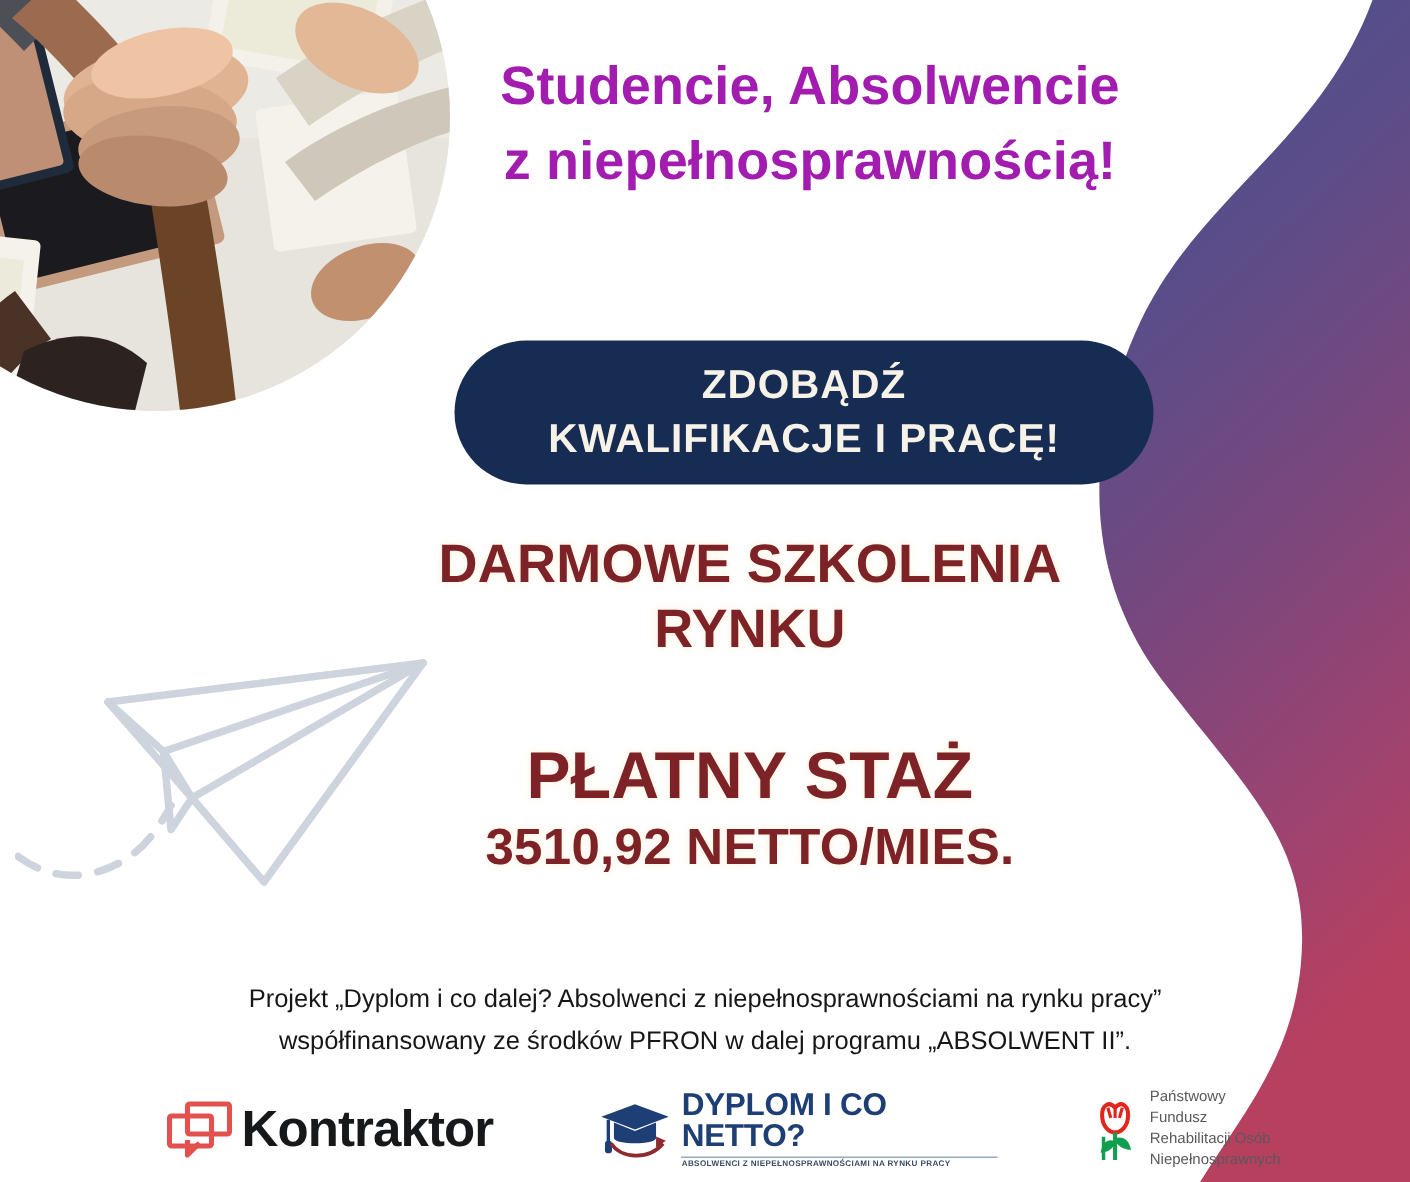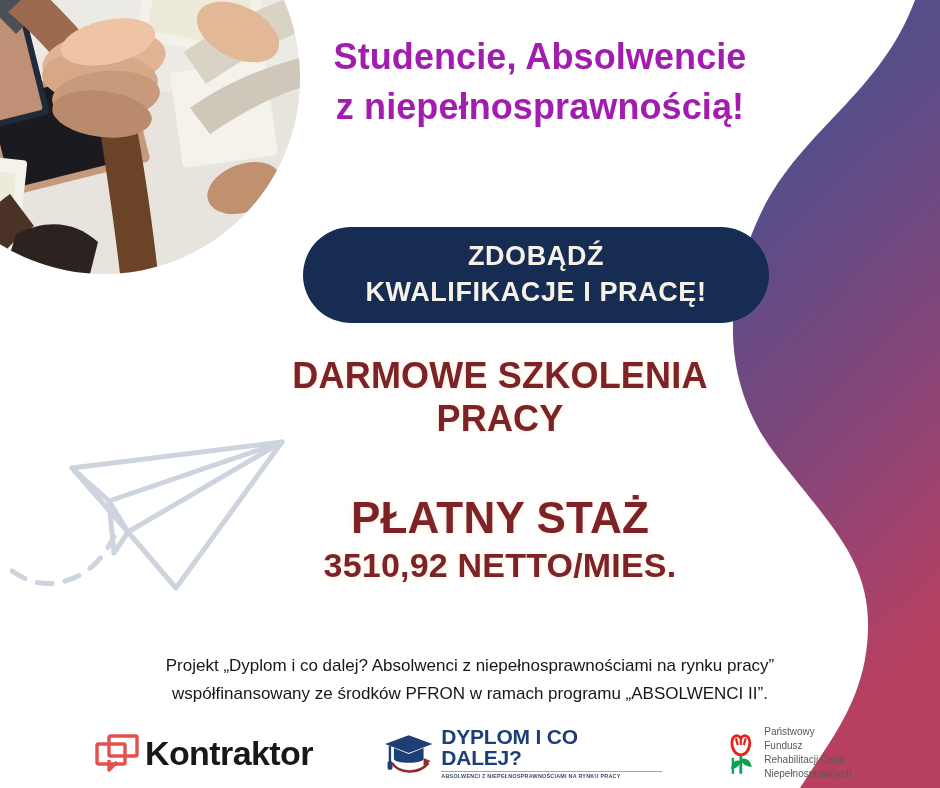--- a/index.html
+++ b/index.html
@@ -53,21 +53,21 @@
     text-align:center;color:#171717;font-size:17px;line-height:1.62;
   }
   .footer-text span{display:block;text-align:center;}
 
   
   .logos{
     position:absolute;left:95px;top:722px;width:760px;height:62px;z-index:3;
     display:flex;align-items:center;
   }
   .logo{display:flex;align-items:center;}
-  .logo-kontraktor{margin-left:0;}
+  .logo-kontraktor{margin-left:16px;}
   .logo-kontraktor .word{
     font-size:34px;font-weight:bold;color:#17181a;letter-spacing:-.6px;margin-left:6px;
   }
   .logo-dyplom{margin-left:70px;align-items:center;}
   .logo-dyplom .txt{margin-left:7px;}
   .logo-dyplom .title{
     font-size:21px;font-weight:bold;color:#1d3f75;letter-spacing:-.2px;line-height:1;
   }
   .logo-dyplom .sub{
     font-size:5.4px;font-weight:bold;color:#3b4a66;letter-spacing:.25px;
@@ -155,31 +155,31 @@
     <span class="l2">z niepełnosprawnością!</span>
   </div>
 
   <div class="cta-button">
     <span>ZDOBĄDŹ</span>
     <span>KWALIFIKACJE I PRACĘ!</span>
   </div>
 
   <div class="big-red red-1">
     <span>DARMOWE SZKOLENIA</span>
-    <span class="l2">PRACY</span>
+    <span class="l2">RYNKU</span>
   </div>
 
   <div class="big-red red-2">
     <span>PŁATNY STAŻ</span>
     <span class="l2">3510,92 NETTO/MIES.</span>
   </div>
 
   <div class="footer-text">
     <span>Projekt „Dyplom i co dalej? Absolwenci z niepełnosprawnościami na rynku pracy”</span>
-    <span>współfinansowany ze środków PFRON w ramach programu „ABSOLWENCI II”.</span>
+    <span>współfinansowany ze środków PFRON w dalej programu „ABSOLWENT II”.</span>
   </div>
 
   <div class="logos">
 
     <div class="logo logo-kontraktor">
       <svg width="44" height="38" viewBox="0 0 44 38">
         <rect x="14" y="2" width="28" height="20" rx="1.5" fill="none" stroke="#e2514e" stroke-width="3.4"></rect>
         <rect x="2" y="10" width="28" height="20" rx="1.5" fill="none" stroke="#e2514e" stroke-width="3.4"></rect>
         <path d="M14,26 L14,36 L22,28" fill="none" stroke="#e2514e" stroke-width="3.4" stroke-linejoin="round"></path>
       </svg>
@@ -189,21 +189,21 @@
     <div class="logo logo-dyplom">
       <svg width="52" height="46" viewBox="0 0 52 46">
         <path d="M26,5 L50,14 L26,23 L2,14 Z" fill="#1d3f75"></path>
         <path d="M11,18 L11,29 C11,34 41,34 41,29 L41,18 L26,24 Z" fill="#1d3f75"></path>
         <path d="M7,16 L7,33" stroke="#1d3f75" stroke-width="2.4" fill="none"></path>
         <rect x="4.6" y="31" width="5" height="9" rx="2.2" fill="#1d3f75"></rect>
         <path d="M9,33 C16,44 36,45 46,33" fill="none" stroke="#8e2b30" stroke-width="2.6"></path>
         <path d="M41,28 L48,31 L41,36 Z" fill="#8e2b30"></path>
       </svg>
       <div class="txt">
-        <div class="title">DYPLOM I CO DALEJ?</div>
+        <div class="title">DYPLOM I CO NETTO?</div>
         <div class="sub">ABSOLWENCI Z NIEPEŁNOSPRAWNOŚCIAMI NA RYNKU PRACY</div>
       </div>
     </div>
 
     <div class="logo logo-pfron">
       <svg width="34" height="44" viewBox="0 0 34 44">
         <path d="M8,12 C8,5 13,2 17,7 C21,2 26,5 26,12 C26,20 21,24 17,24 C13,24 8,20 8,12 Z" fill="none" stroke="#e2261c" stroke-width="2.8"></path>
         <path d="M12,7 L14,14 M17,6 L17,14 M22,7 L20,14" stroke="#e2261c" stroke-width="2.2" fill="none"></path>
         <path d="M17,24 L17,43" stroke="#0f9f4f" stroke-width="2.8" fill="none"></path>
         <path d="M17,30 C11,28 8,32 7,38 C12,38 16,35 17,31 Z" fill="#0f9f4f"></path>

